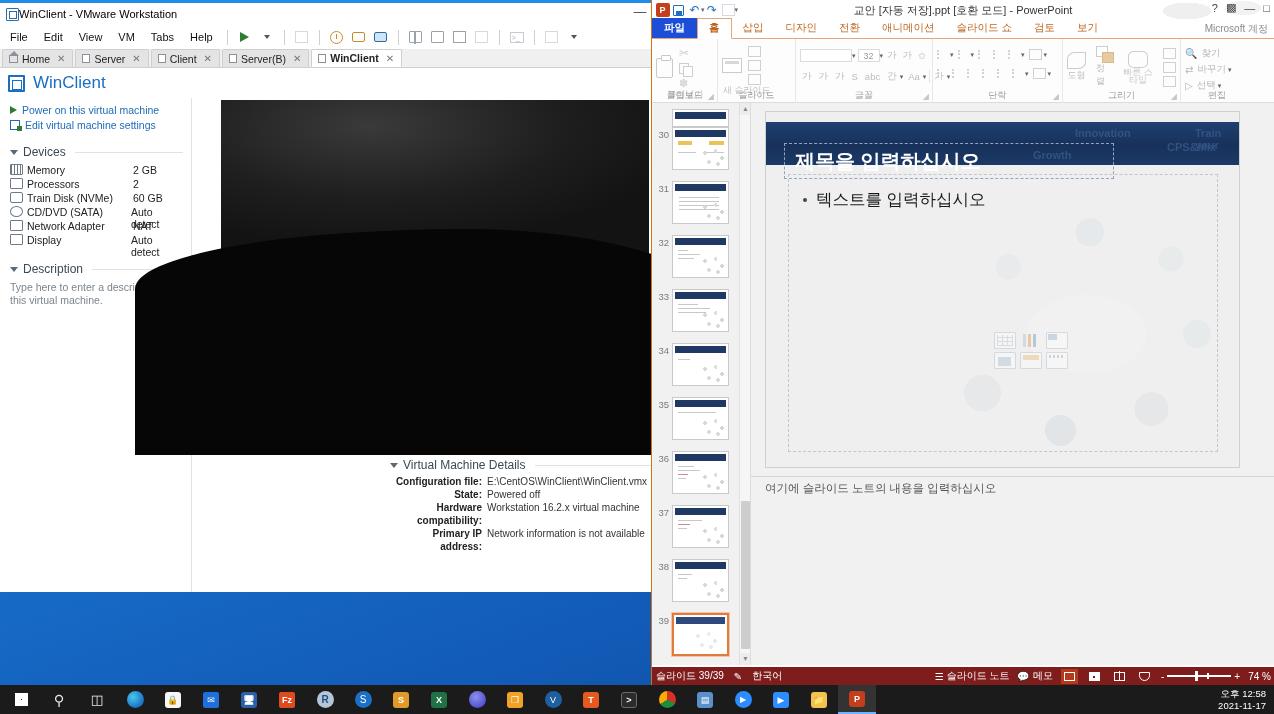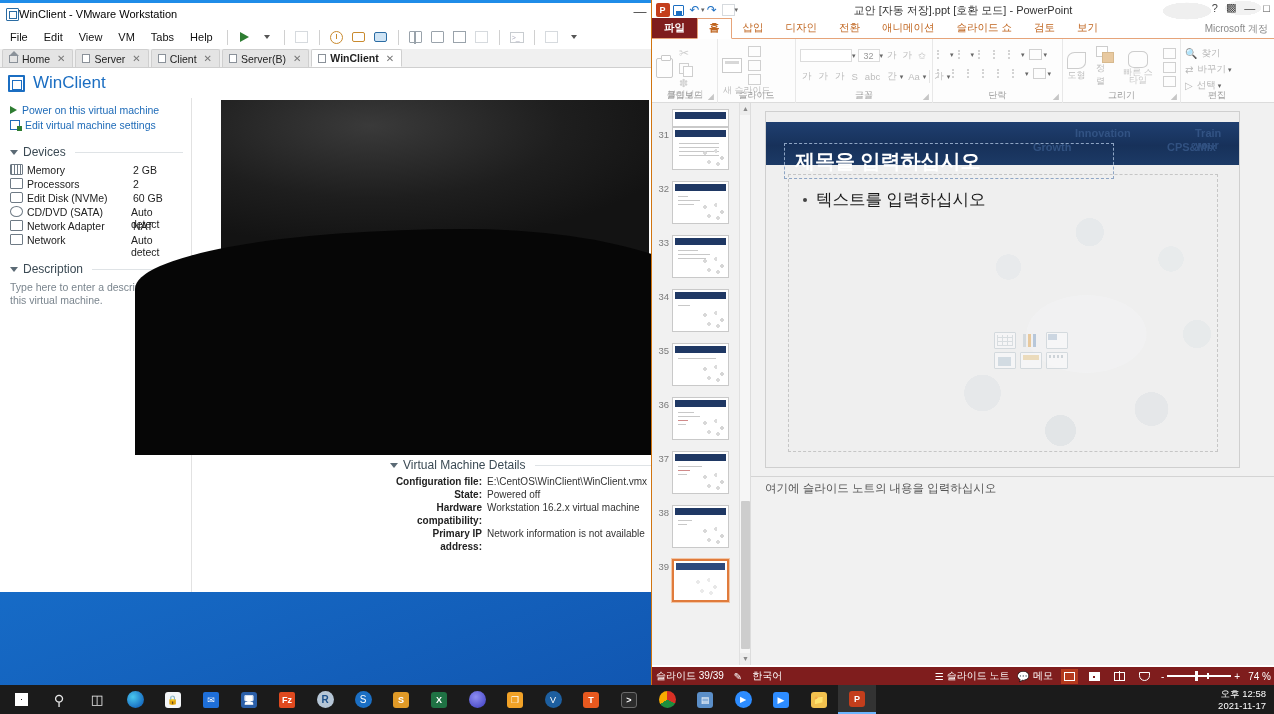--- a/index.html
+++ b/index.html
@@ -172,21 +172,21 @@
     position:absolute; left:0; right:0; text-align:center; font-size:11px; color:#333;
     pointer-events:none;
   }
   #ppt-winbtns { position:absolute; right:4px; top:1px; display:flex; gap:8px; align-items:center; font-size:11px; color:#444;}
 
   #ppt-tabs {
     height:19px; display:flex; align-items:flex-end; background:#fff;
     border-bottom:1px solid #e6a47a; position:relative;
   }
   .pt { font-size:10.5px; color:#c0651f; padding:2px 11px 3px 11px; }
-  .pt.file { background:#7f1d1d; color:#fff; font-weight:bold; padding:3px 12px; }
+  .pt.file { background:#1d4ed8; color:#fff; font-weight:bold; padding:3px 12px; }
   .pt.active { background:#fff; border:1px solid #e6a47a; border-bottom:1px solid #fff;
                margin-bottom:-1px; color:#c0651f; font-weight:bold; }
   #ppt-account { position:absolute; right:6px; bottom:2px; font-size:10px; color:#8a8a8a; }
 
   #ribbon {
     height:64px; background:#fdfdfd; display:flex; border-bottom:1px solid #dcdcdc;
     position:relative; color:#c9c9c9;
   }
   .rgroup { position:relative; height:64px; border-right:1px solid #e8e8e8; padding:3px 4px 0 4px;}
   .rgroup .gname {
@@ -473,36 +473,36 @@
           <span class="dname">Memory</span>
           <span class="dval">2 GB</span>
         </div>
         <div class="dev-row">
           <span class="dico cpu"></span>
           <span class="dname">Processors</span>
           <span class="dval">2</span>
         </div>
         <div class="dev-row">
           <span class="dico disk"></span>
-          <span class="dname">Edit Disk (NVMe)</span>
+          <span class="dname">Train Disk (NVMe)</span>
           <span class="dval">60 GB</span>
         </div>
         <div class="dev-row">
           <span class="dico cd"></span>
           <span class="dname">CD/DVD (SATA)</span>
           <span class="dval">Auto detect</span>
         </div>
         <div class="dev-row">
           <span class="dico net"></span>
           <span class="dname">Network Adapter</span>
           <span class="dval">NAT</span>
         </div>
         <div class="dev-row">
           <span class="dico disp"></span>
-          <span class="dname">Network</span>
+          <span class="dname">Display</span>
           <span class="dval">Auto detect</span>
         </div>
 
         <div class="sect-head">
           <span class="tri"></span>
           <span>Description</span>
           <span class="rule"></span>
         </div>
         <div class="desc-text">Type here to enter a description of this virtual machine.</div>
       </div>
@@ -714,20 +714,31 @@
       <div id="thumbs">
         <div id="thumbs-inner">
 
           <div class="thumb-row" style="height:24px;align-items:flex-end">
             <span class="num" style="visibility:hidden">29</span>
             <div class="thumb" style="height:18px">
               <span class="hdr"></span>
             </div>
           </div>
 
+          <div class="thumb-row">
+            <span class="num">30</span>
+            <div class="thumb">
+              <span class="hdr"></span>
+              <span class="ln" style="left:5px;top:13px;width:14px;height:4px;background:#e8c45a"></span>
+              <span class="ln" style="left:36px;top:13px;width:15px;height:4px;background:#e8c45a"></span>
+              <span class="ln" style="left:5px;top:24px;width:18px"></span>
+              <span class="ln" style="left:34px;top:24px;width:17px"></span>
+              <span class="blob"></span>
+            </div>
+          </div>
 
           <div class="thumb-row">
             <span class="num">31</span>
             <div class="thumb">
               <span class="hdr"></span>
               <span class="ln" style="left:6px;top:14px;width:40px;height:14px;background:repeating-linear-gradient(0deg,#c8c8c8 0 1px,transparent 1px 4px)"></span>
               <span class="blob"></span>
             </div>
           </div>
 
@@ -821,21 +832,21 @@
       </div>
 
       <div id="slide-area">
         <div id="slide">
           <div class="photo"></div>
 
           <div id="slide-title-band">
             <div class="deco">
               <span style="position:absolute;left:70px;top:2px">Innovation</span>
               <span style="position:absolute;left:190px;top:2px">Train your</span>
-              <span style="position:absolute;left:28px;top:16px">Growth</span>
+              <span style="position:absolute;left:28px;top:24px">Growth</span>
               <span style="position:absolute;left:162px;top:16px">CPS&amp;Mix</span>
             </div>
           </div>
 
           <div id="slide-title-box">
             <span class="t">제목을 입력하십시오</span>
           </div>
 
           <div id="slide-body-box">
             <div id="slide-bullet">

